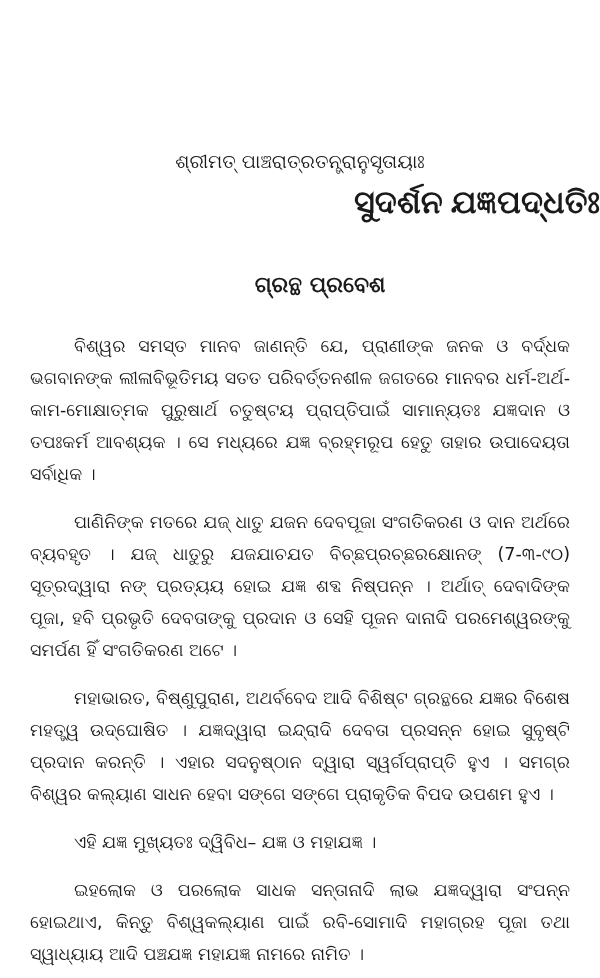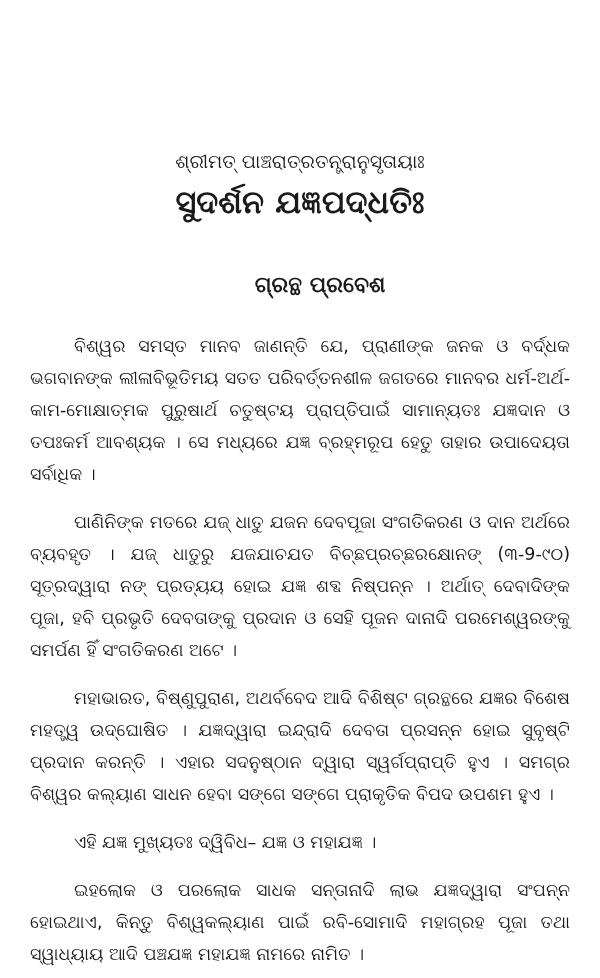--- a/index.html
+++ b/index.html
@@ -6,40 +6,40 @@
   body {
     width: 600px; height: 978px; background: #ffffff; overflow: hidden;
     font-family: "DejaVu Sans", sans-serif; color: #1a1a1a; position: relative;
   }
   .page { position: absolute; left: 0; top: 0; width: 531px; height: 978px; }
   .subtitle {
     position: absolute; top: 146px; left: 0; width: 600px; text-align: center;
     font-size: 19px; line-height: 30px;
   }
   .title {
-    position: absolute; top: 180px; left: 0; width: 600px; text-align: center;
-    font-size: 32px; font-weight: bold; line-height: 44px;
+    position: absolute; top: 180px; left: 0; width: 600px; text-align: right;
+    font-size: 32px; font-weight: bold; line-height: 44px; font-family: Liberation Serif, serif;
   }
   .heading {
     position: absolute; top: 268px; left: 0; width: 600px; text-align: center;
     font-size: 22px; font-weight: bold; line-height: 34px; padding-left: 20px;
   }
   .body { position: absolute; left: 30px; top: 314px; width: 540px; }
   .para {
     font-size: 17.5px; line-height: 32px; margin: 16px 0 10px 0;
     text-indent: 44px; text-align: justify;
   }
 </style>
 </head>
 <body>
 
 <div class="page">
   <div class="subtitle">ଶ୍ରୀମତ୍ ପାଞ୍ଚରାତ୍ରତନ୍ତ୍ରାନୁସୃତାୟାଃ</div>
   <div class="title">ସୁଦର୍ଶନ ଯଜ୍ଞପଦ୍ଧତିଃ</div>
   <div class="heading">ଗ୍ରନ୍ଥ ପ୍ରବେଶ</div>
   <div class="body">
     <p class="para">ବିଶ୍ୱର ସମସ୍ତ ମାନବ ଜାଣନ୍ତି ଯେ, ପ୍ରାଣୀଙ୍କ ଜନକ ଓ ବର୍ଦ୍ଧକ ଭଗବାନଙ୍କ ଲୀଳାବିଭୂତିମୟ ସତତ ପରିବର୍ତ୍ତନଶୀଳ ଜଗତରେ ମାନବର ଧର୍ମ-ଅର୍ଥ-କାମ-ମୋକ୍ଷାତ୍ମକ ପୁରୁଷାର୍ଥ ଚତୁଷ୍ଟୟ ପ୍ରାପ୍ତିପାଇଁ ସାମାନ୍ୟତଃ ଯଜ୍ଞଦାନ ଓ ତପଃକର୍ମ ଆବଶ୍ୟକ । ସେ ମଧ୍ୟରେ ଯଜ୍ଞ ବ୍ରହ୍ମରୂପ ହେତୁ ତାହାର ଉପାଦେୟତା ସର୍ବାଧିକ ।</p>
-    <p class="para">ପାଣିନିଙ୍କ ମତରେ ଯଜ୍ ଧାତୁ ଯଜନ ଦେବପୂଜା ସଂଗତିକରଣ ଓ ଦାନ ଅର୍ଥରେ ବ୍ୟବହୃତ । ଯଜ୍ ଧାତୁରୁ ଯଜଯାଚଯତ ବିଚ୍ଛପ୍ରଚ୍ଛରକ୍ଷୋନଙ୍ (୩-9-୯୦) ସୂତ୍ରଦ୍ୱାରା ନଙ୍ ପ୍ରତ୍ୟୟ ହୋଇ ଯଜ୍ଞ ଶବ୍ଦ ନିଷ୍ପନ୍ନ । ଅର୍ଥାତ୍ ଦେବାଦିଙ୍କ ପୂଜା, ହବି ପ୍ରଭୃତି ଦେବତାଙ୍କୁ ପ୍ରଦାନ ଓ ସେହି ପୂଜନ ଦାନାଦି ପରମେଶ୍ୱରଙ୍କୁ ସମର୍ପଣ ହିଁ ସଂଗତିକରଣ ଅଟେ ।</p>
+    <p class="para">ପାଣିନିଙ୍କ ମତରେ ଯଜ୍ ଧାତୁ ଯଜନ ଦେବପୂଜା ସଂଗତିକରଣ ଓ ଦାନ ଅର୍ଥରେ ବ୍ୟବହୃତ । ଯଜ୍ ଧାତୁରୁ ଯଜଯାଚଯତ ବିଚ୍ଛପ୍ରଚ୍ଛରକ୍ଷୋନଙ୍ (7-୩-୯୦) ସୂତ୍ରଦ୍ୱାରା ନଙ୍ ପ୍ରତ୍ୟୟ ହୋଇ ଯଜ୍ଞ ଶବ୍ଦ ନିଷ୍ପନ୍ନ । ଅର୍ଥାତ୍ ଦେବାଦିଙ୍କ ପୂଜା, ହବି ପ୍ରଭୃତି ଦେବତାଙ୍କୁ ପ୍ରଦାନ ଓ ସେହି ପୂଜନ ଦାନାଦି ପରମେଶ୍ୱରଙ୍କୁ ସମର୍ପଣ ହିଁ ସଂଗତିକରଣ ଅଟେ ।</p>
     <p class="para">ମହାଭାରତ, ବିଷ୍ଣୁପୁରାଣ, ଅଥର୍ବବେଦ ଆଦି ବିଶିଷ୍ଟ ଗ୍ରନ୍ଥରେ ଯଜ୍ଞର ବିଶେଷ ମହତ୍ତ୍ୱ ଉଦ୍‌ଘୋଷିତ । ଯଜ୍ଞଦ୍ୱାରା ଇନ୍ଦ୍ରାଦି ଦେବତା ପ୍ରସନ୍ନ ହୋଇ ସୁବୃଷ୍ଟି ପ୍ରଦାନ କରନ୍ତି । ଏହାର ସଦନୁଷ୍ଠାନ ଦ୍ୱାରା ସ୍ୱର୍ଗପ୍ରାପ୍ତି ହୁଏ । ସମଗ୍ର ବିଶ୍ୱର କଲ୍ୟାଣ ସାଧନ ହେବା ସଙ୍ଗେ ସଙ୍ଗେ ପ୍ରାକୃତିକ ବିପଦ ଉପଶମ ହୁଏ ।</p>
     <p class="para">ଏହି ଯଜ୍ଞ ମୁଖ୍ୟତଃ ଦ୍ୱିବିଧ– ଯଜ୍ଞ ଓ ମହାଯଜ୍ଞ ।</p>
     <p class="para">ଇହଲୋକ ଓ ପରଲୋକ ସାଧକ ସନ୍ତାନାଦି ଲାଭ ଯଜ୍ଞଦ୍ୱାରା ସଂପନ୍ନ ହୋଇଥାଏ, କିନ୍ତୁ ବିଶ୍ୱକଲ୍ୟାଣ ପାଇଁ ରବି-ସୋମାଦି ମହାଗ୍ରହ ପୂଜା ତଥା ସ୍ୱାଧ୍ୟାୟ ଆଦି ପଞ୍ଚଯଜ୍ଞ ମହାଯଜ୍ଞ ନାମରେ ନାମିତ ।</p>
   </div>
 </div>
 
 </body></html>

